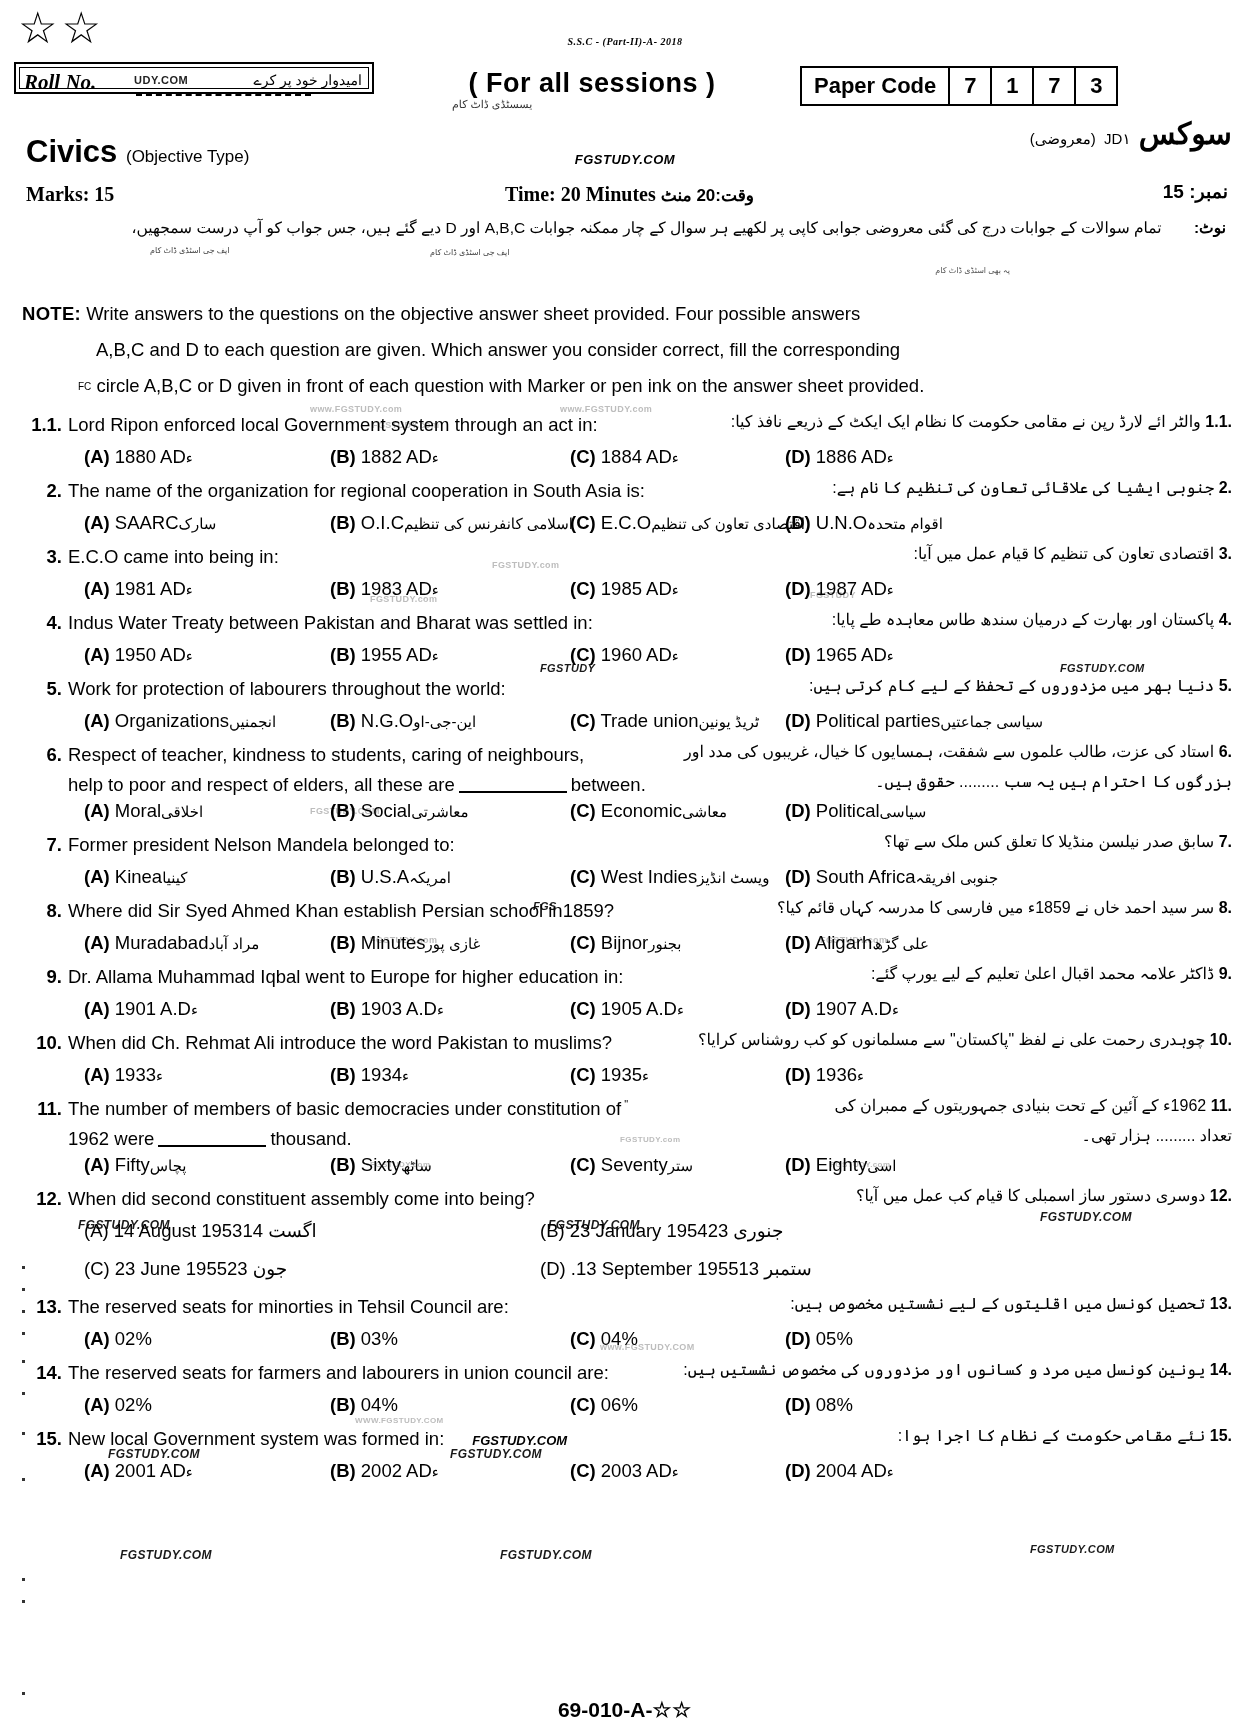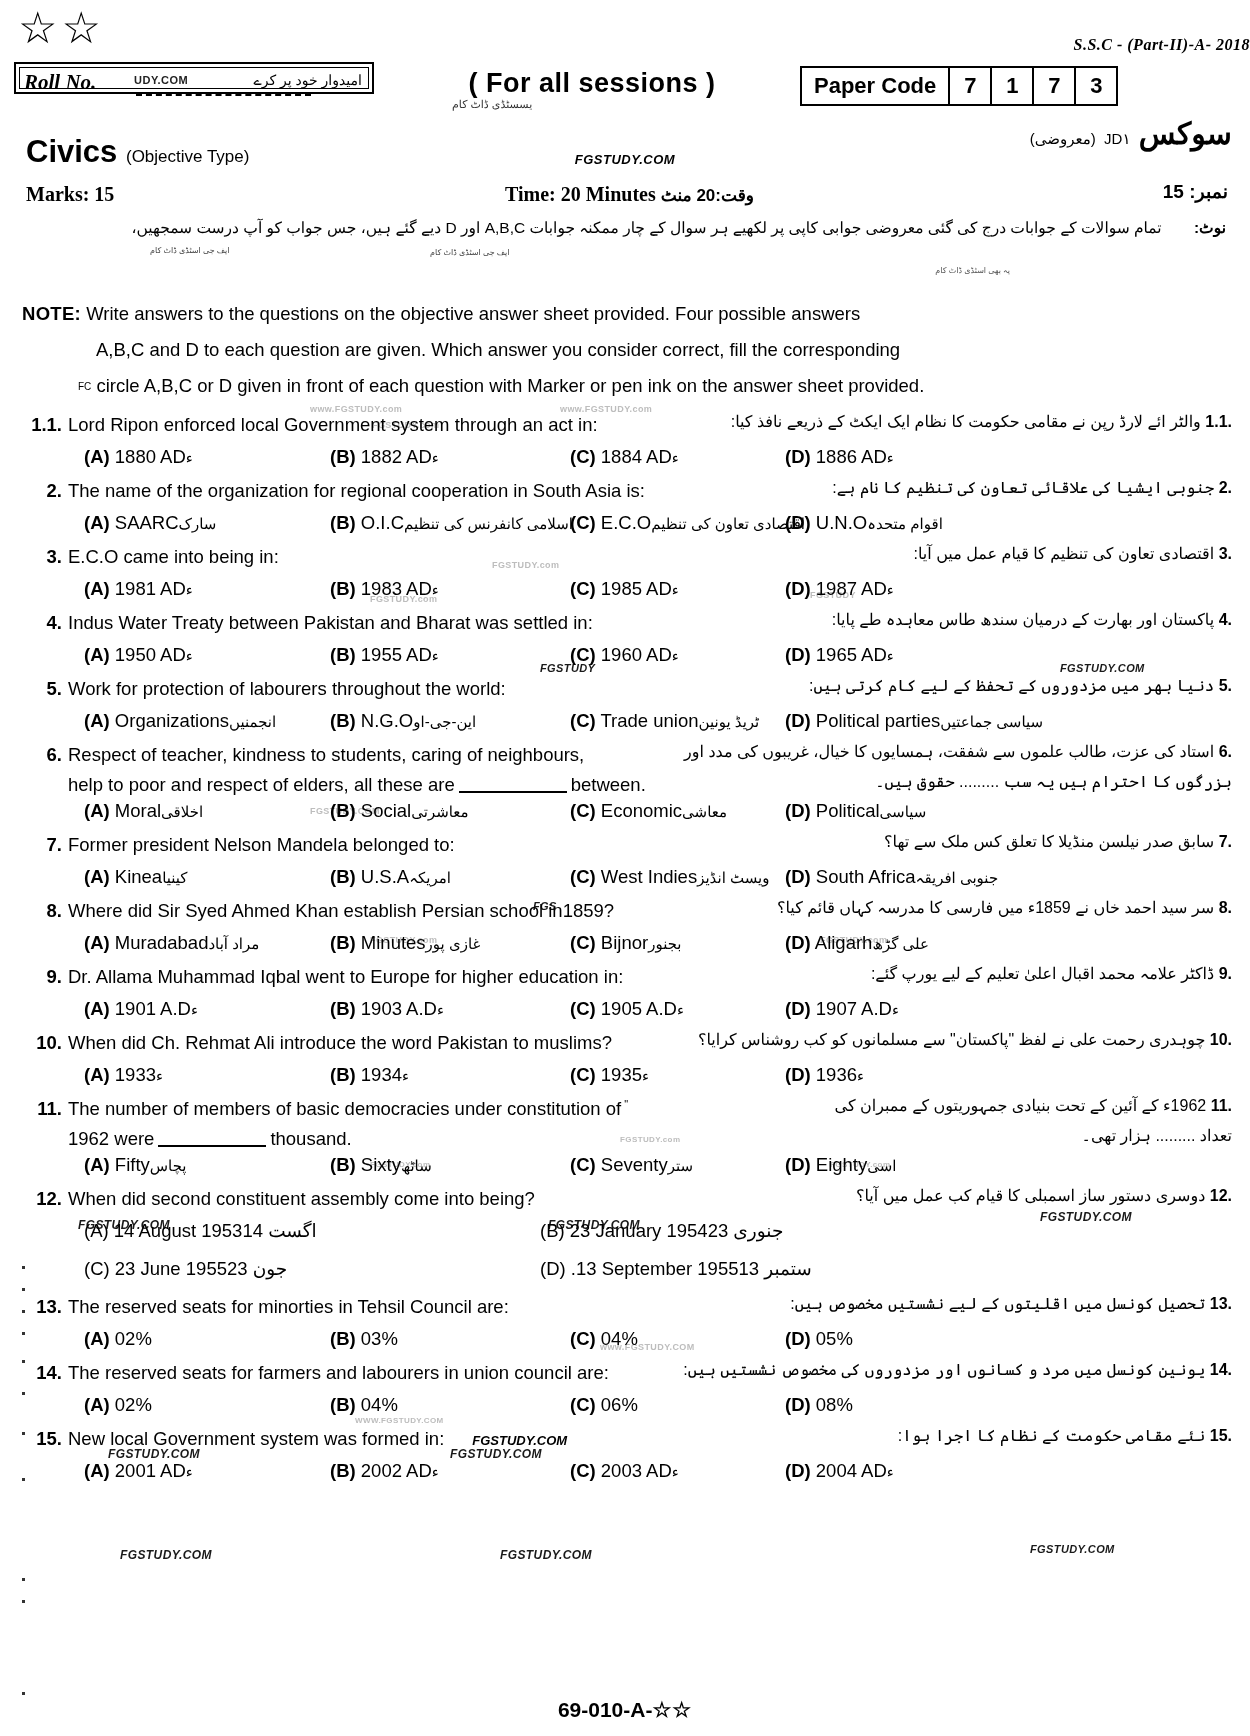--- a/index.html
+++ b/index.html
@@ -27,25 +27,25 @@
   .stars-top {
     position: absolute;
     left: 18px; top: 6px;
     font-size: 44px;
     line-height: 44px;
     letter-spacing: 4px;
   }
   .ssc-line {
     position: absolute;
     left: 0; right: 0; top: 36px;
-    text-align: right;
+    text-align: center;
     font-family: "Liberation Serif", serif;
     font-style: italic;
     font-weight: bold;
-    font-size: 16px;
+    font-size: 10px;
     letter-spacing: .5px;
   }
   .rollno-box {
     position: absolute;
     left: 14px; top: 62px;
     width: 360px; height: 32px;
     border: 2px solid #000;
     box-sizing: border-box;
   }
   .rollno-inner {

